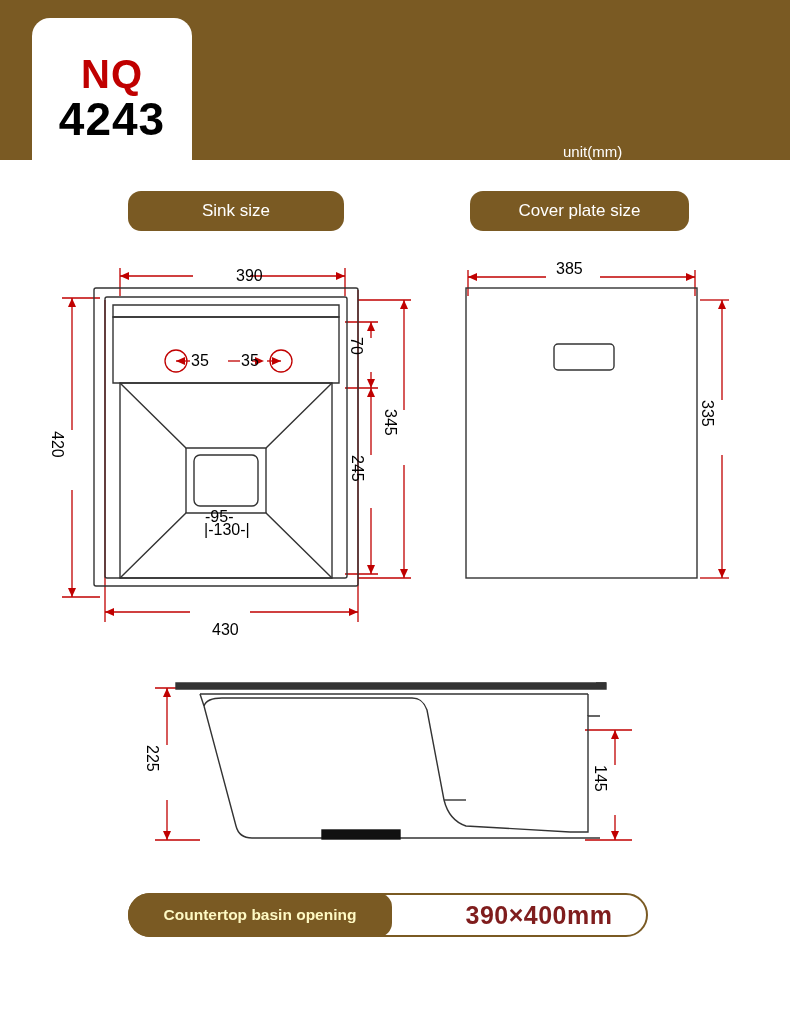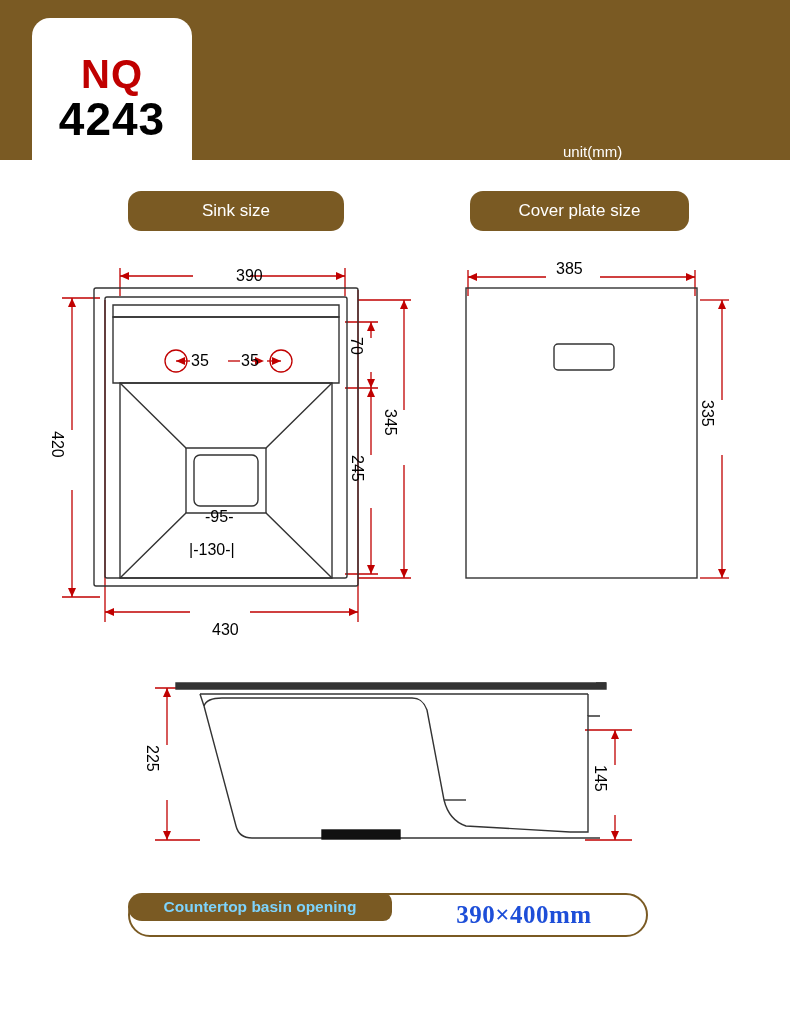--- a/index.html
+++ b/index.html
@@ -97,42 +97,41 @@
     position: absolute;
     left: 0; top: 0;
     width: 520px; height: 44px;
     background: #ffffff;
     border: 2px solid #7a5a23;
     border-radius: 22px;
   }
   .footer-left {
     position: absolute;
     left: 0; top: 0;
-    width: 264px; height: 28px;
+    width: 264px; height: 44px;
     background: #7a5a23;
     border-radius: 22px 14px 14px 22px;
     display: flex;
     align-items: center;
     justify-content: center;
-    color: #7dd3fc;
+    color: #fef9c3;
     font-size: 15.5px;
     font-weight: bold;
   }
   .footer-value {
     position: absolute;
-    left: 276px; top: 0;
+    left: 291px; top: 0;
     width: 240px; height: 44px;
     display: flex;
     align-items: center;
     justify-content: center;
-    color: #1d4ed8;
+    color: #7f1d1d;
     font-size: 25px;
     font-weight: bold;
     letter-spacing: 0.5px;
-    font-family: Liberation Serif, serif;
   }
 
   
   .lbl {
     position: absolute;
     font-size: 16px;
     color: #000000;
     white-space: nowrap;
   }
   .lbl-v {
@@ -284,21 +283,21 @@
 
   <div class="lbl" style="left:207px; top:267px;margin-left:29px;">390</div>
   <div class="lbl" style="left:212px; top:621px;">430</div>
   <div class="lbl-v" style="left:66px; top:431px;">420</div>
   <div class="lbl-v" style="left:365px; top:337px;">70</div>
   <div class="lbl-v" style="left:366px; top:455px;">245</div>
   <div class="lbl-v" style="left:399px; top:409px;">345</div>
   <div class="lbl" style="left:191px; top:352px;">35</div>
   <div class="lbl" style="left:241px; top:352px;">35</div>
   <div class="lbl" style="left:205px; top:470px;margin-top:38px;">-95-</div>
-  <div class="lbl" style="left:189px; top:521px;margin-top:20px;">|-130-|</div>
+  <div class="lbl" style="left:204px; top:521px;">|-130-|</div>
 
   <div class="lbl" style="left:556px; top:260px;">385</div>
   <div class="lbl-v" style="left:716px; top:400px;">335</div>
 
   <div class="lbl-v" style="left:161px; top:745px;">225</div>
   <div class="lbl-v" style="left:609px; top:765px;">145</div>
 
   <div class="footer-wrap">
     <div class="footer-right"></div>
     <div class="footer-value">390×400mm</div>

